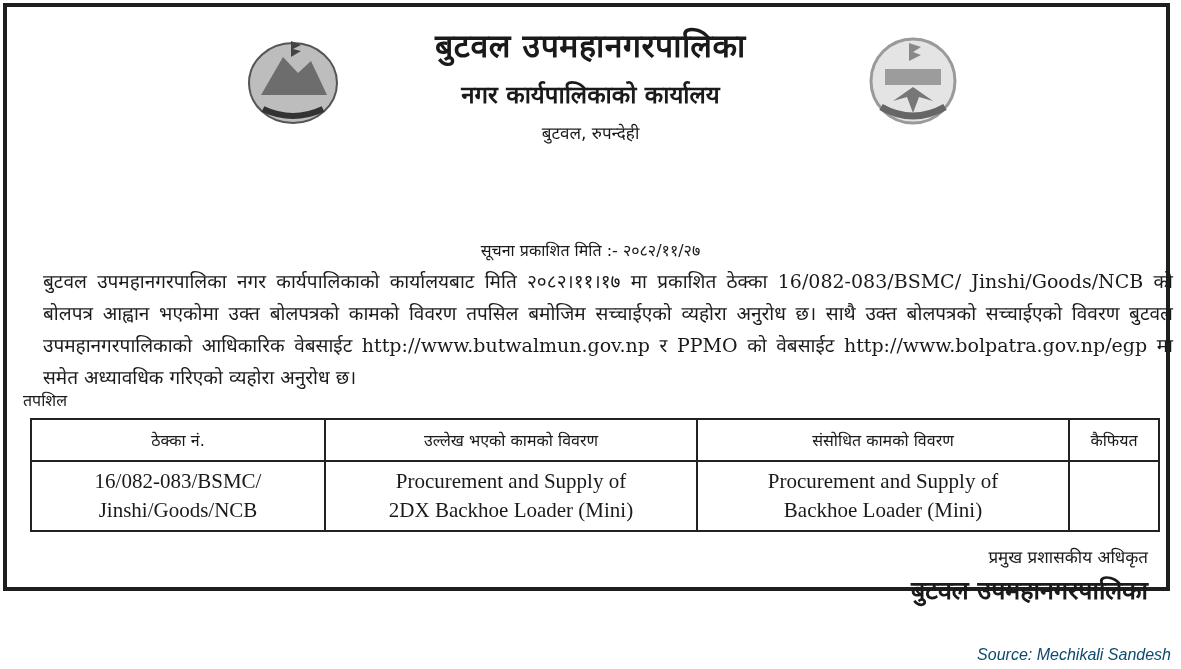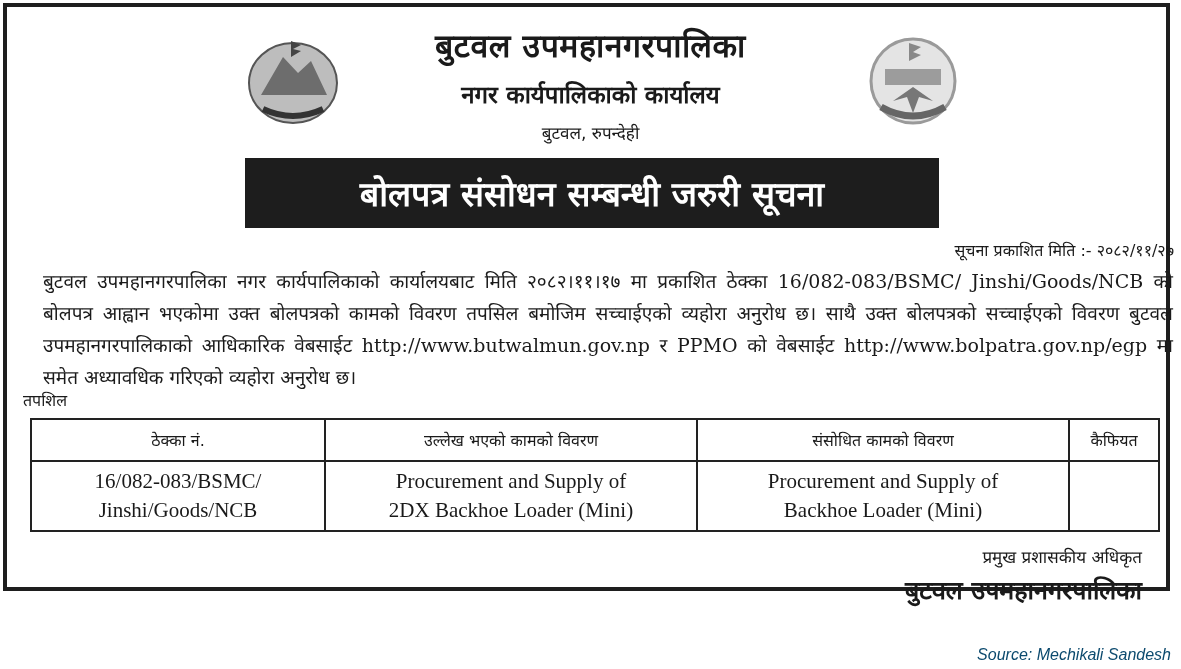--- a/index.html
+++ b/index.html
@@ -6,28 +6,28 @@
     body { width:1181px; height:669px; position:relative; overflow:hidden; font-family:"DejaVu Sans", sans-serif; color:#1a1a1a; }
     .frame { position:absolute; left:3px; top:3px; width:1167px; height:588px; border:4px solid #1e1e1e; box-sizing:border-box; background:#fff; }
     .emblem { position:absolute; width:100px; height:92px; }
     .emblem-left { left:236px; top:28px; }
     .emblem-right { left:856px; top:28px; }
     .title { position:absolute; left:0; width:1167px; text-align:center; }
     .t1 { top:16px; font-size:32px; font-weight:bold; letter-spacing:0.5px; }
     .t2 { top:70px; font-size:24px; font-weight:bold; }
     .t3 { top:114px; font-size:17px; }
     .banner { position:absolute; left:238px; top:151px; width:694px; height:70px; background:#1d1d1d; color:#fff; display:flex; align-items:center; justify-content:center; font-size:34px; font-weight:bold; }
-    .pubdate { position:absolute; left:0; width:1167px; top:232px; text-align:right; font-size:16px; }
+    .pubdate { position:absolute; left:0; width:1167px; top:232px; text-align:center; font-size:16px; }
     .para { position:absolute; left:36px; top:258px; width:1130px; font-size:19px; line-height:32px; text-align:justify; font-family:"DejaVu Serif", serif; }
     .tapsil { position:absolute; left:16px; width:1167px; top:382px; text-align:left; font-size:16px; }
     table.schedule { position:absolute; left:23px; top:411px; width:1130px; border-collapse:collapse; font-family:"Liberation Serif", serif;border-radius:12px; }
     table.schedule th, table.schedule td { border:2px solid #222; text-align:center; }
     table.schedule th { height:38px; font-size:16px; font-weight:normal; font-family:"DejaVu Sans", sans-serif; }
     table.schedule td { height:66px; font-size:21px; line-height:29px; }
-    .sign { position:absolute; right:24px; text-align:right; }
+    .sign { position:absolute; right:18px; text-align:right; }
     .s1 { top:538px; font-size:17px; }
     .s2 { top:565px; font-size:25px; font-weight:bold; }
     .s3 { top:600px; font-size:25px; font-weight:bold; }
     .source { position:absolute; right:10px; top:646px; font-family:"Liberation Sans", sans-serif; font-style:italic; font-size:16px; color:#0c4a6e; }
   </style>
 </head>
 <body>
 
 <div class="frame">
 
@@ -47,21 +47,20 @@
       <rect x="22" y="34" width="56" height="16" fill="#9c9c9c"></rect>
       <polygon points="50,52 30,66 44,62 50,78 56,62 70,66" fill="#777"></polygon>
       <path d="M18 72 Q50 90 82 72" stroke="#666" stroke-width="7" fill="none"></path>
     </svg>
   </div>
 
   <div class="title t1">बुटवल उपमहानगरपालिका</div>
   <div class="title t2">नगर कार्यपालिकाको कार्यालय</div>
   <div class="title t3">बुटवल, रुपन्देही</div>
 
-  <div class="banner">बोलपत्र संसोधन सम्बन्धी जरुरी सूचना</div>
 
   <div class="pubdate">सूचना प्रकाशित मिति :- २०८२/११/२७</div>
 
   <div class="para">बुटवल उपमहानगरपालिका नगर कार्यपालिकाको कार्यालयबाट मिति २०८२।११।१७ मा प्रकाशित ठेक्का 16/082-083/BSMC/ Jinshi/Goods/NCB को बोलपत्र आह्वान भएकोमा उक्त बोलपत्रको कामको विवरण तपसिल बमोजिम सच्चाईएको व्यहोरा अनुरोध छ। साथै उक्त बोलपत्रको सच्चाईएको विवरण बुटवल उपमहानगरपालिकाको आधिकारिक वेबसाईट http://www.butwalmun.gov.np र PPMO को वेबसाईट http://www.bolpatra.gov.np/egp मा समेत अध्यावधिक गरिएको व्यहोरा अनुरोध छ।</div>
 
   <div class="tapsil">तपशिल</div>
 
   <table class="schedule">
     <thead>
       <tr>

